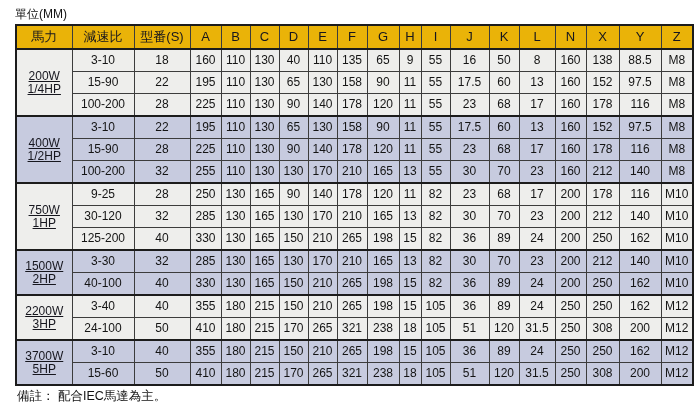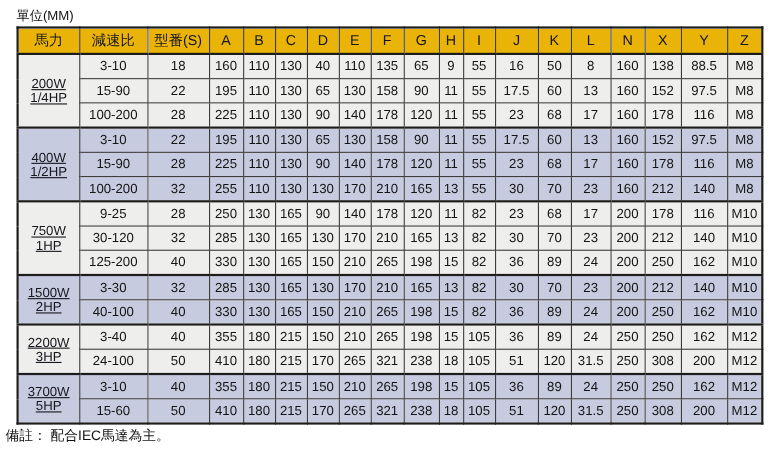--- a/index.html
+++ b/index.html
@@ -29,21 +29,21 @@
   }
   table.spec thead th{
     background:#eab308;
     font-size:13px;height:22px;color:#16161e;
   }
   tr.light td, tr.light th.power-cell{background:#eeeeec;}
   tr.lav td,   tr.lav th.power-cell{background:#c7cbdf;}
   th.power-cell{font-size:12px;color:#16161e;text-decoration:underline;}
   tr.group-first td, tr.group-first th{border-top:2px solid #1c1c1c;}
   .footer{
-    position:absolute;left:5px;top:388px;
+    position:absolute;left:17px;top:388px;
     font-size:12.5px;color:#111;
   }
 </style>
 </head>
 <body>
 
 <div class="page">
   <div class="unit-title">單位(MM)</div>
 
   <table class="spec">

